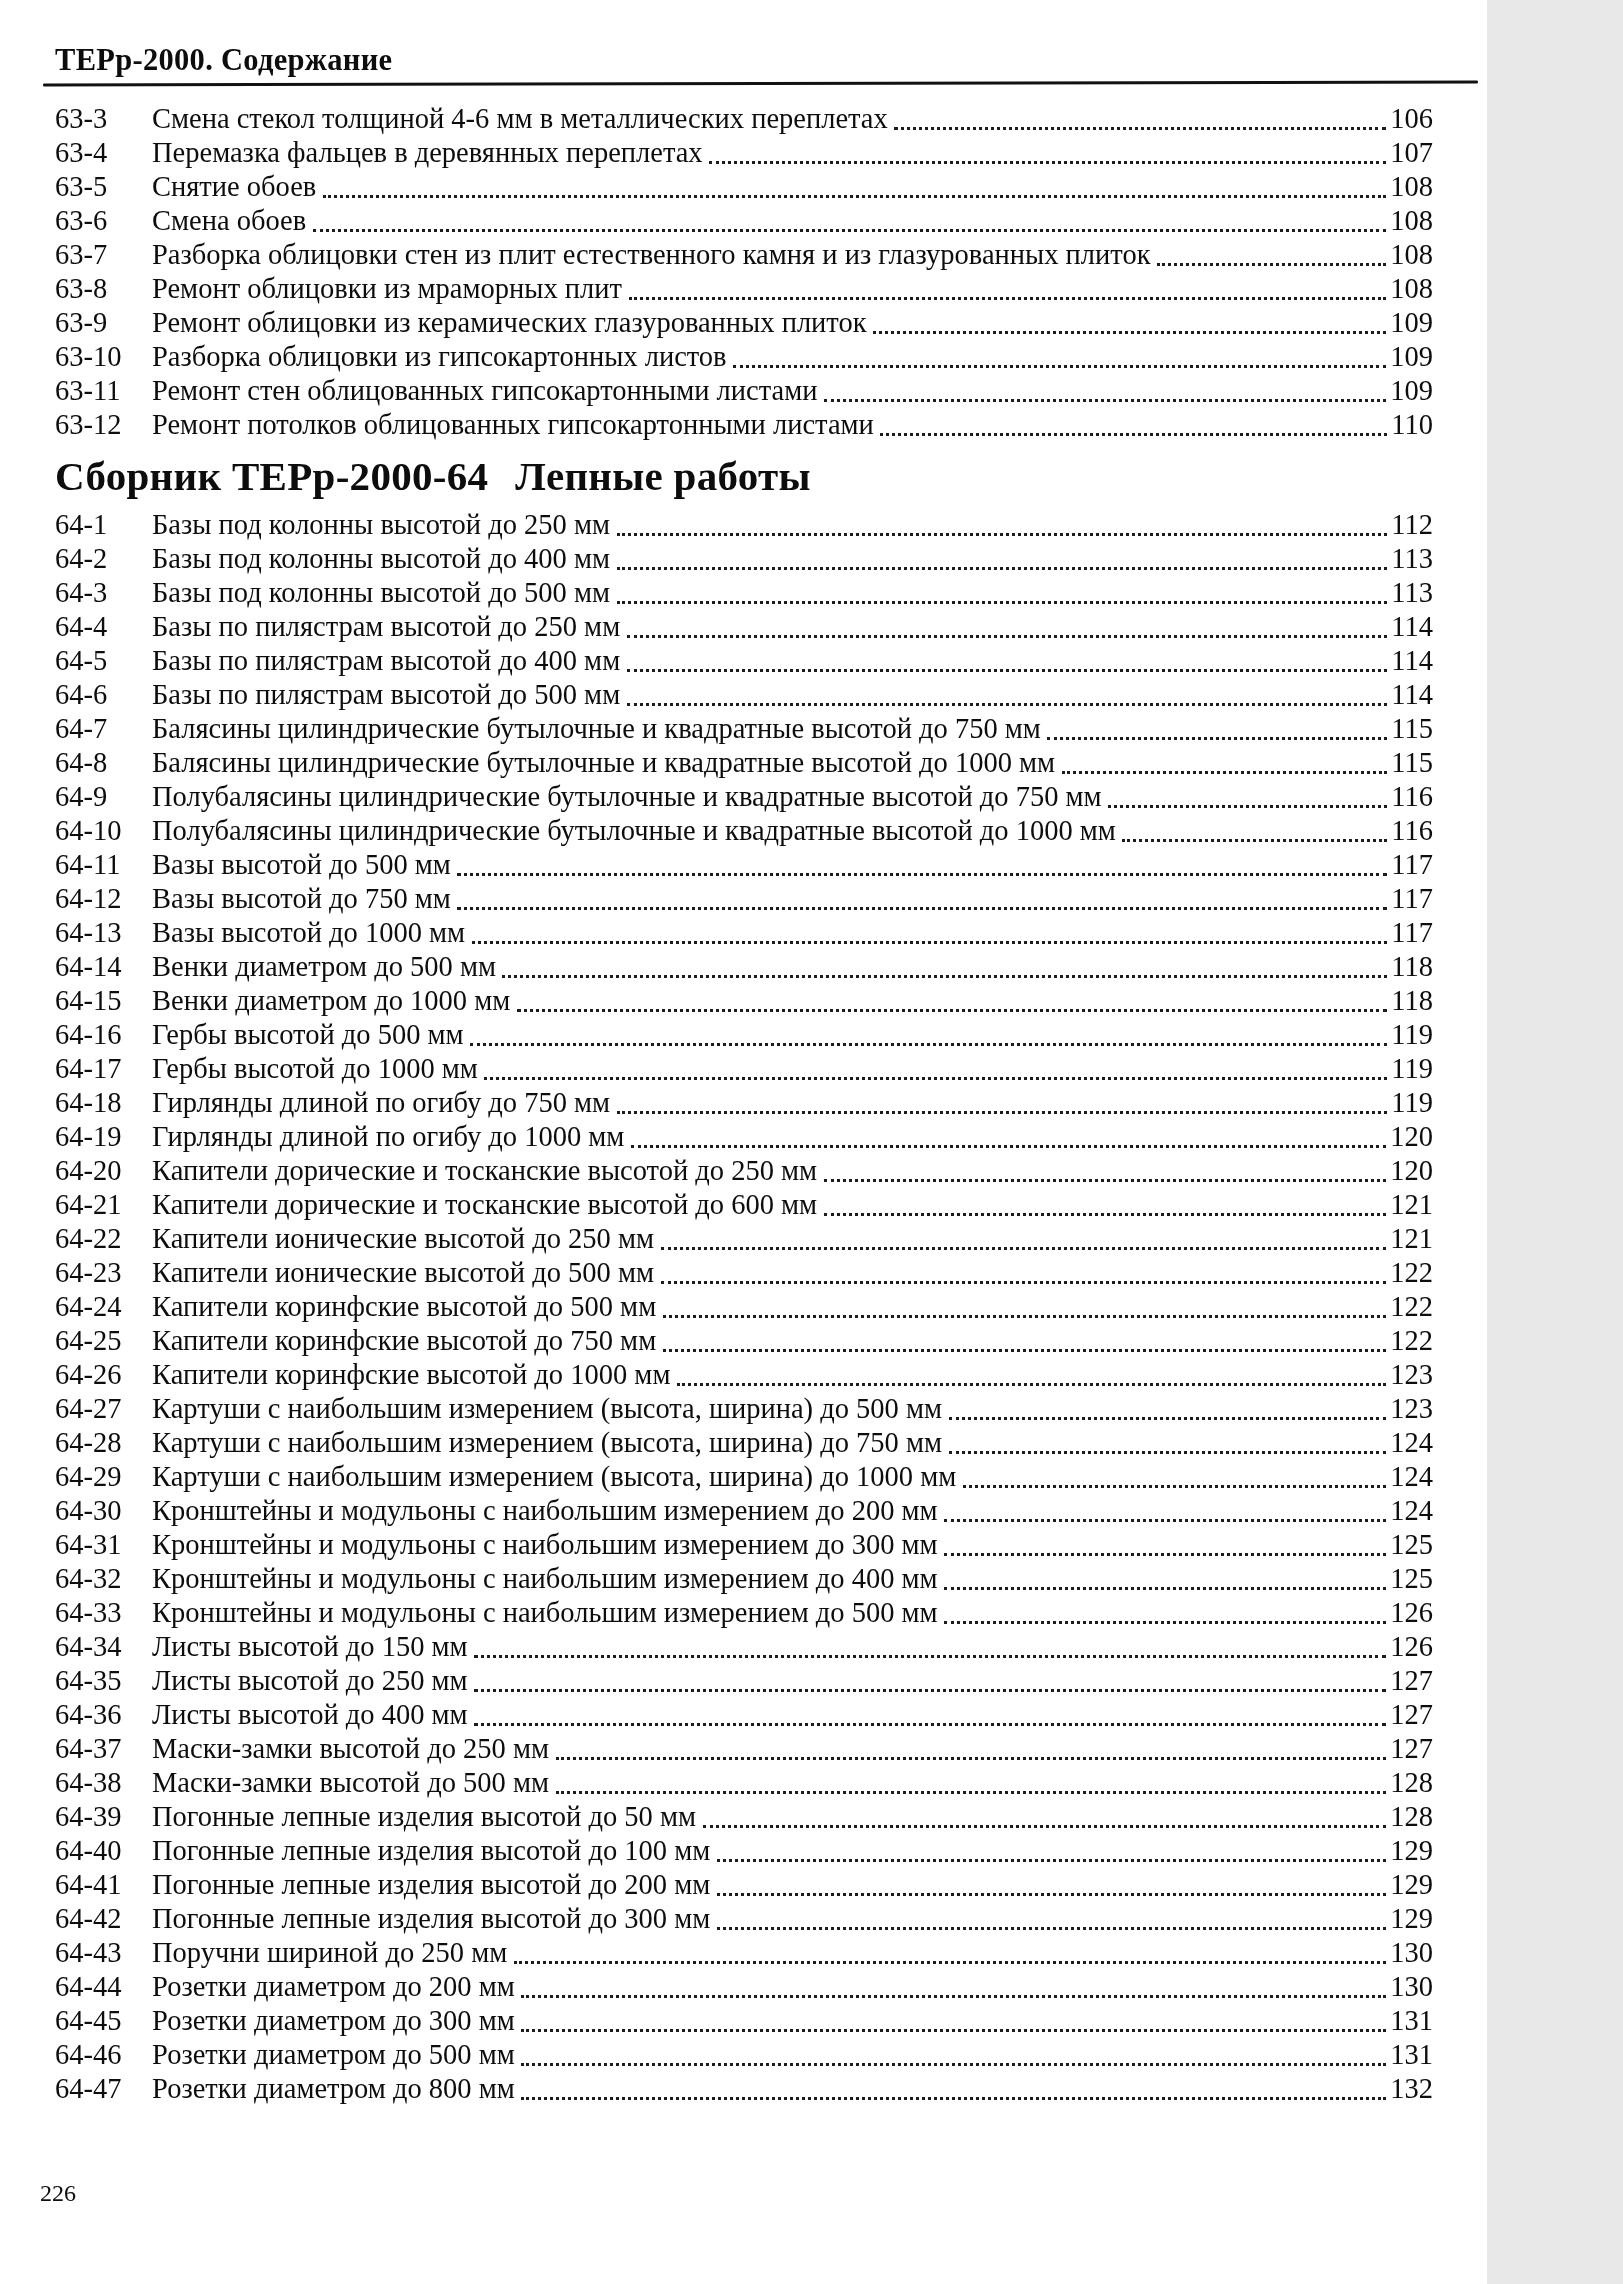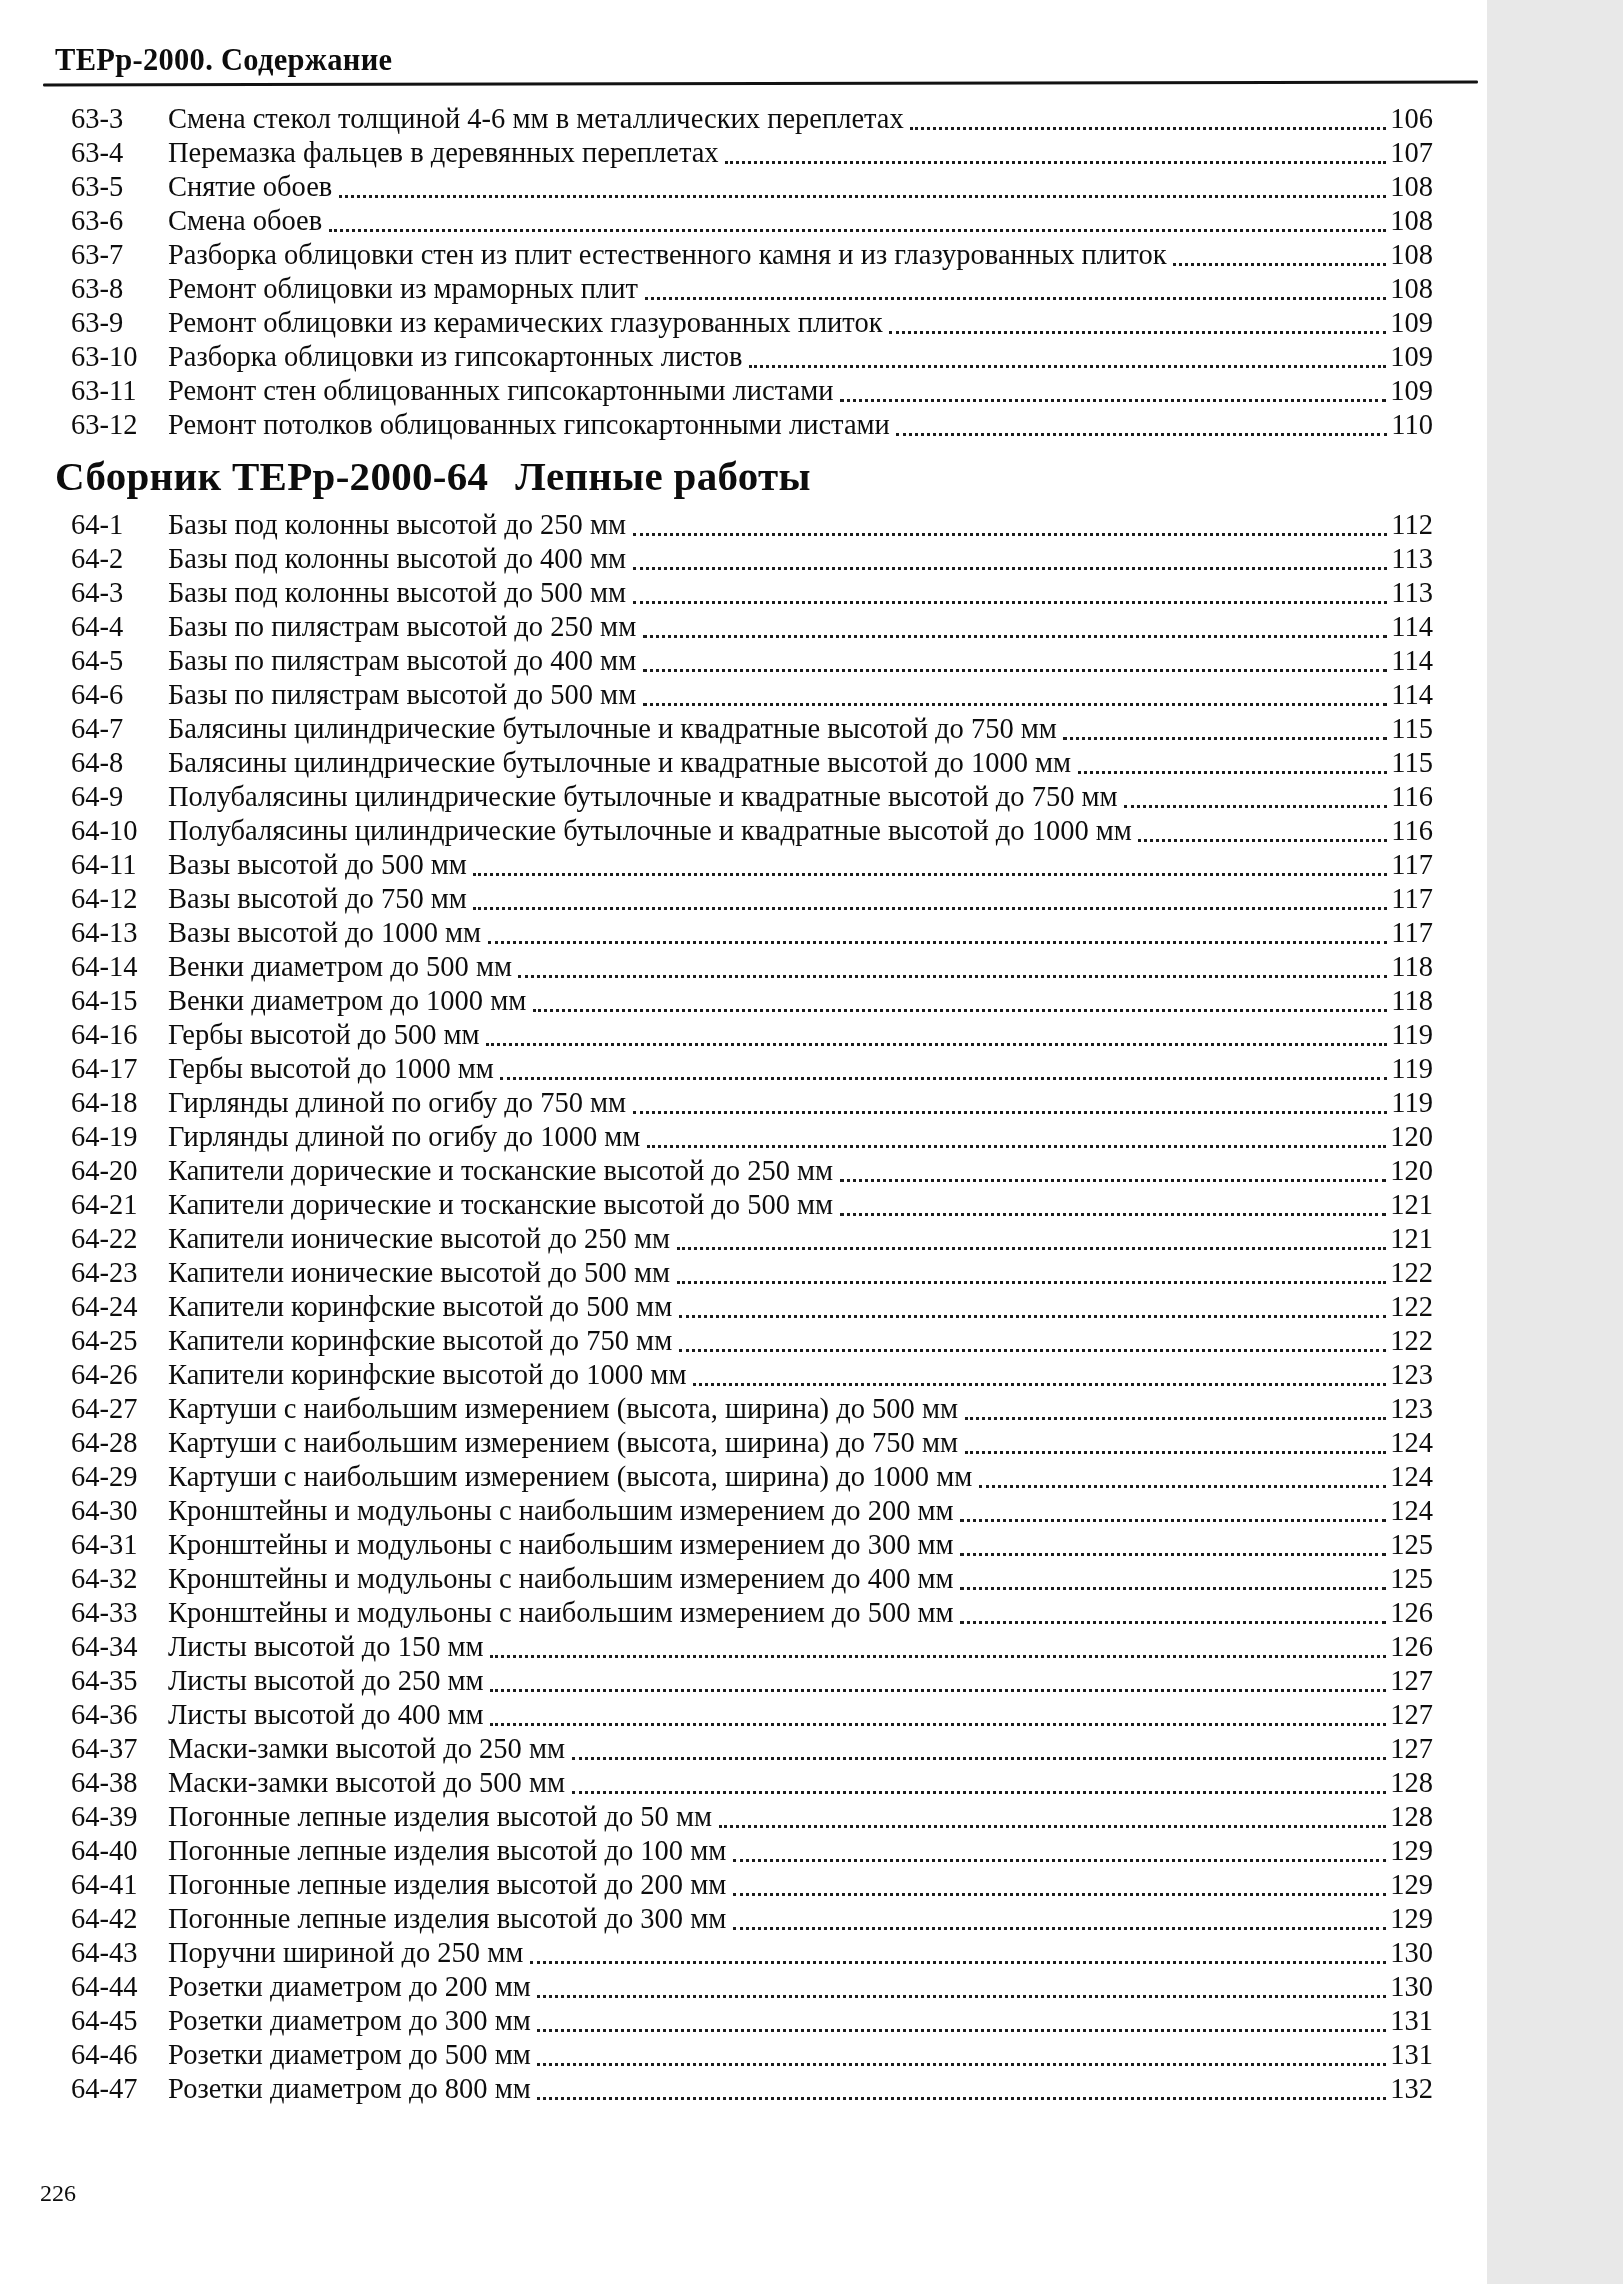--- a/index.html
+++ b/index.html
@@ -33,21 +33,21 @@
   .rows { position: absolute; left: 55px; width: 1378px; }
   #rows-63 { top: 102px; }
   #rows-64 { top: 508px; }
 
   .row {
     display: flex; align-items: flex-end;
     height: 34px;
     font-size: 28.5px; line-height: 34px;
     white-space: nowrap;
   }
-  .row .code  { width: 97px; flex: 0 0 97px; margin-left: 16px; }
+  .row .code  { width: 97px; flex: 0 0 97px; }
   .row .title { flex: 0 0 auto; }
   .row.bold .title { font-weight: bold; letter-spacing: 0.3px; }
   .row .dots  {
     flex: 1 1 auto;
     border-bottom: 3.2px dotted #1c1c1c;
     margin: 0 3.9px 5.8px 6.5px;
     min-width: 19.4px;
   }
   .row .pagenum { flex: 0 0 auto; text-align: left; }
 
@@ -256,21 +256,21 @@
     <span class="pagenum">120</span>
   </div>
       <div class="row">
     <span class="code">64-20</span>
     <span class="title">Капители дорические и тосканские высотой до 250 мм</span>
     <span class="dots"></span>
     <span class="pagenum">120</span>
   </div>
       <div class="row">
     <span class="code">64-21</span>
-    <span class="title">Капители дорические и тосканские высотой до 500 мм</span>
+    <span class="title">Капители дорические и тосканские высотой до 600 мм</span>
     <span class="dots"></span>
     <span class="pagenum">121</span>
   </div>
       <div class="row">
     <span class="code">64-22</span>
     <span class="title">Капители ионические высотой до 250 мм</span>
     <span class="dots"></span>
     <span class="pagenum">121</span>
   </div>
       <div class="row">

